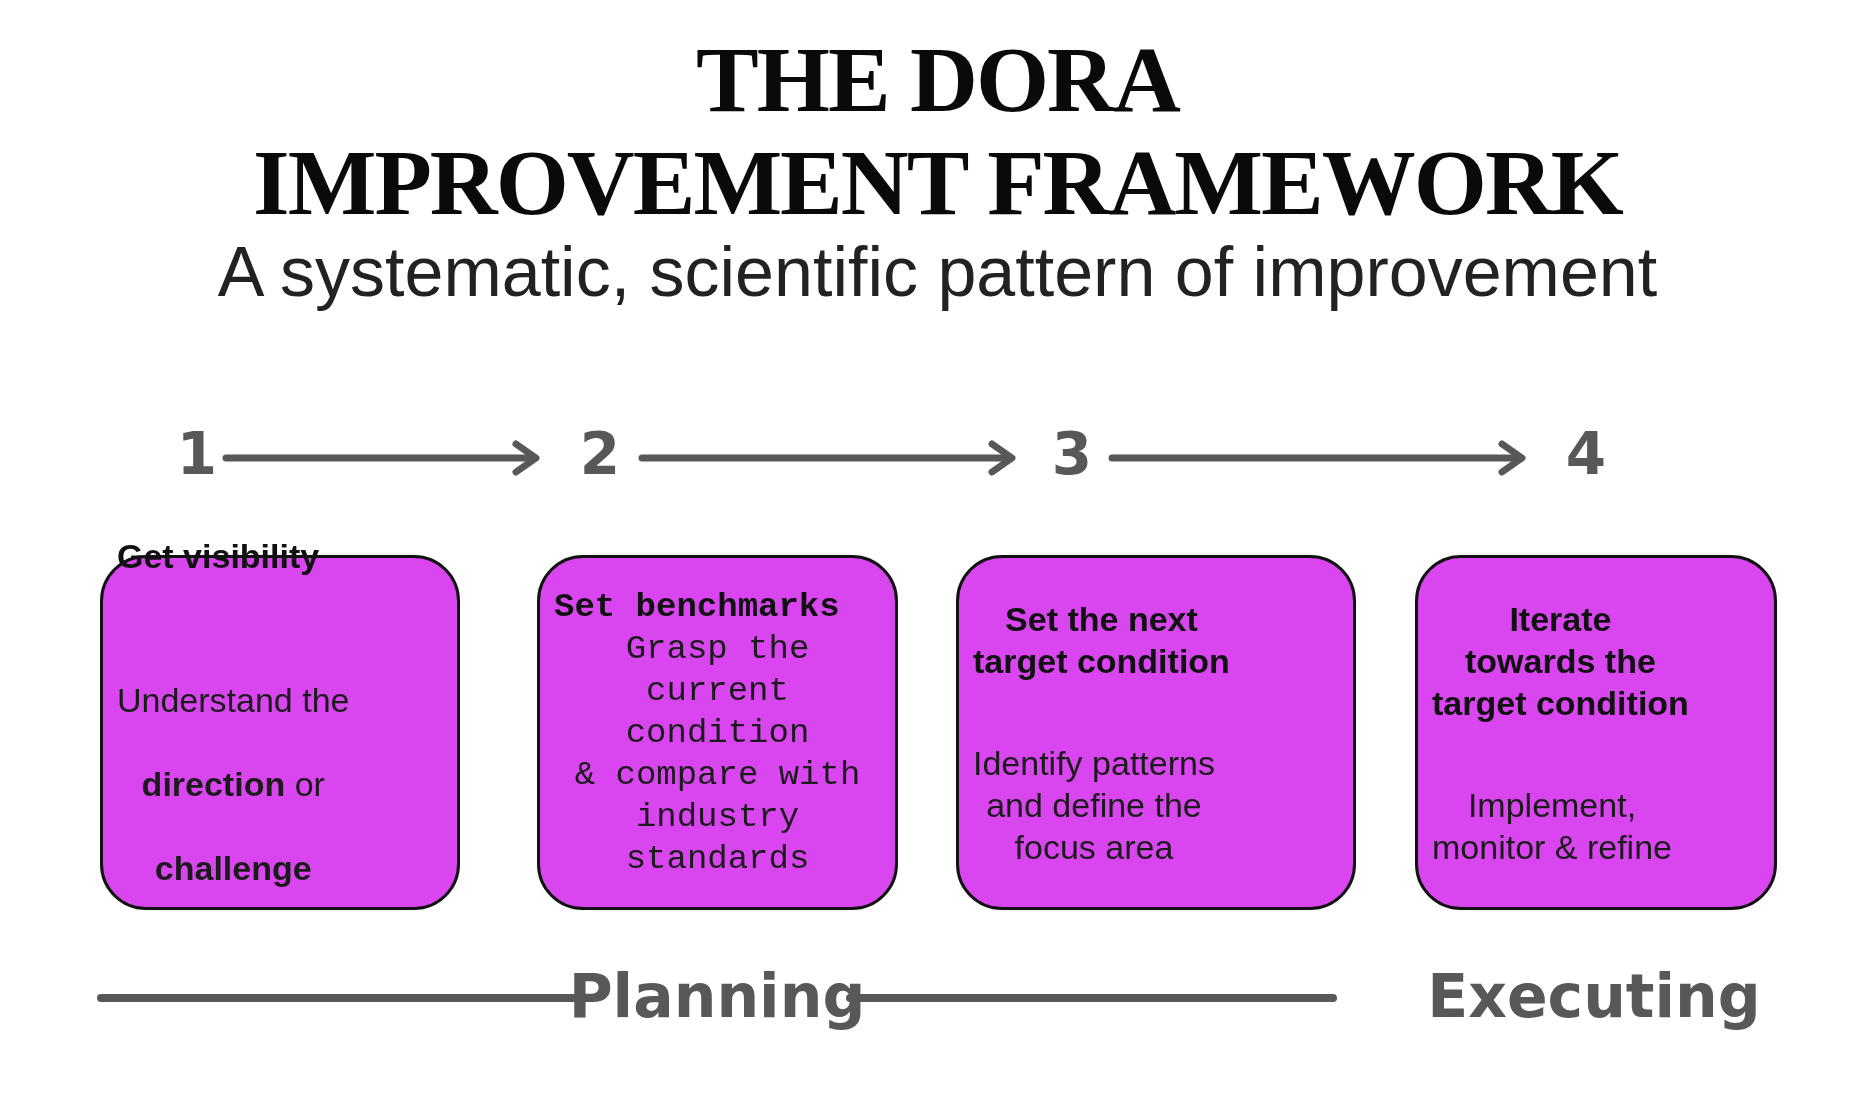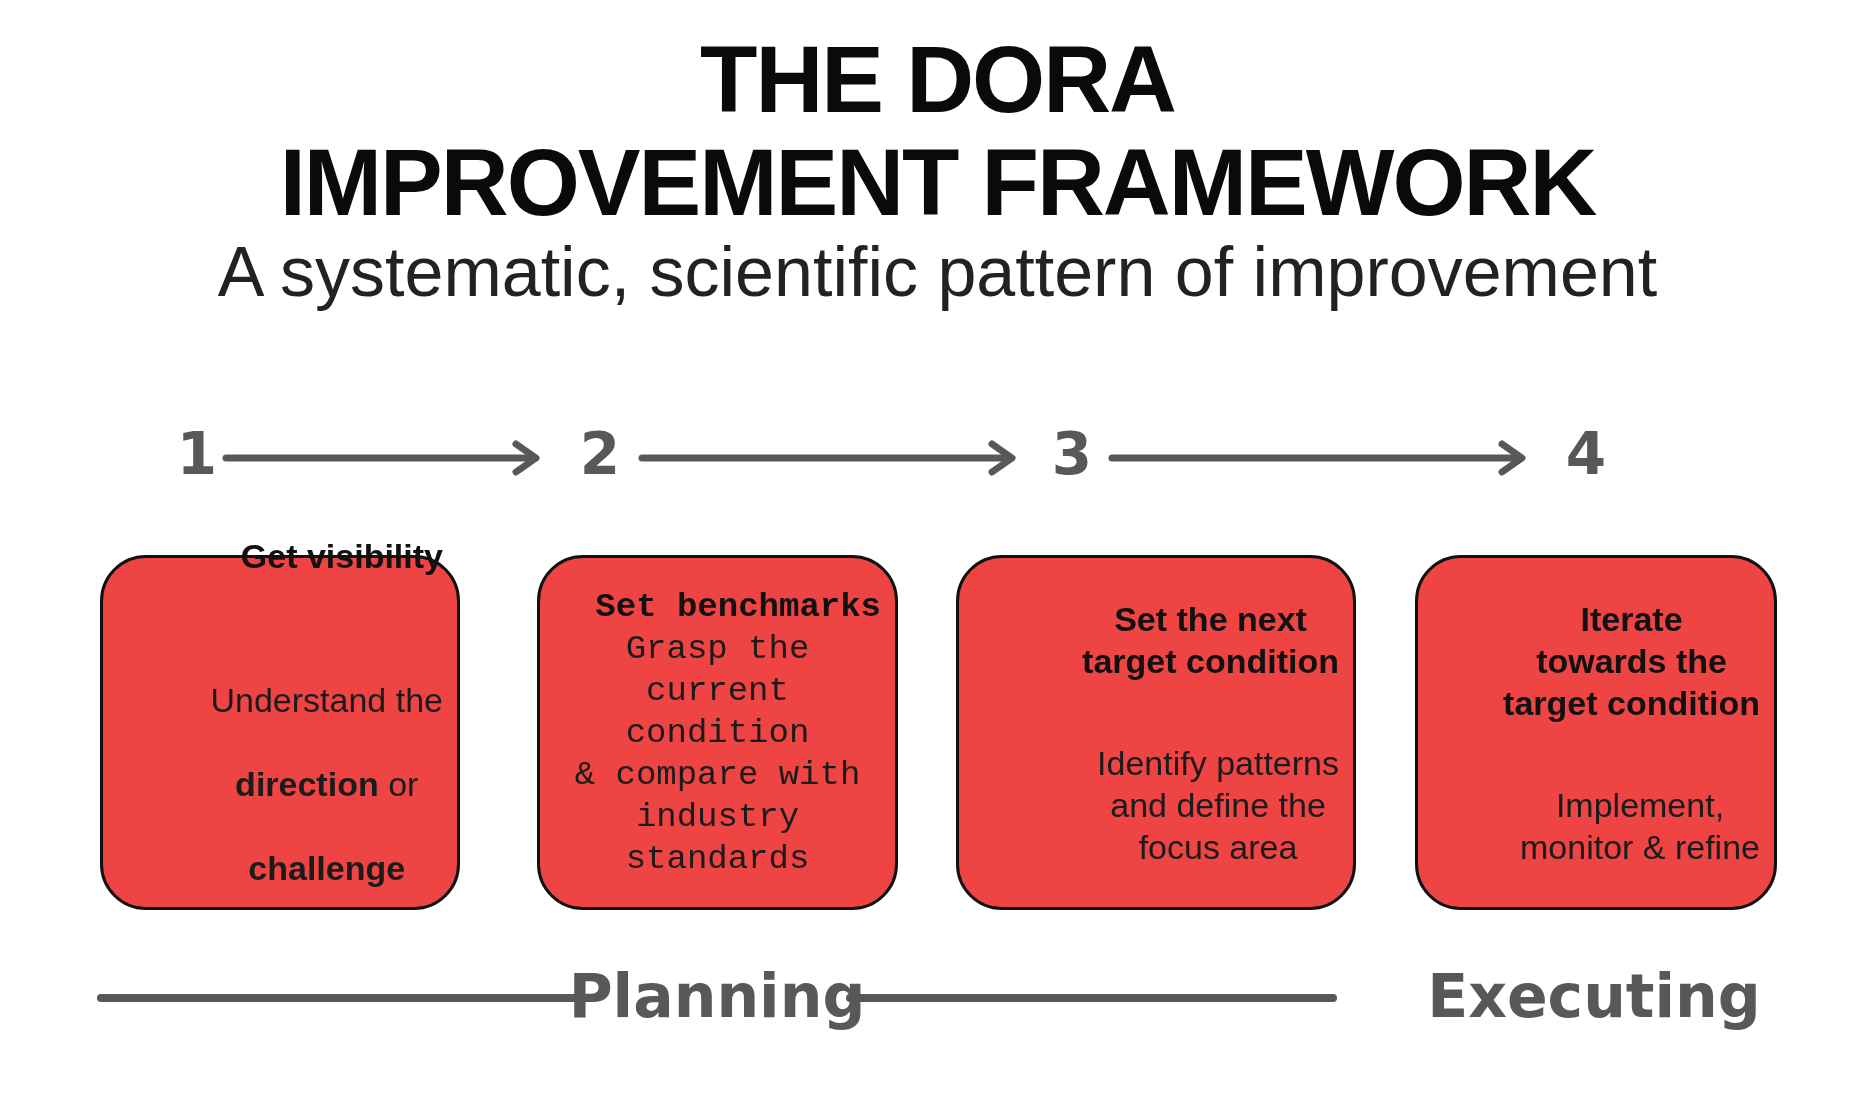--- a/index.html
+++ b/index.html
@@ -13,21 +13,21 @@
     color: #111111;
   }
 
   
   .title {
     position: absolute;
     top: 28px;
     left: 0;
     width: 100%;
     text-align: center;
-    font-family: Liberation Sans, sans-serif;
+    font-family: Liberation Serif, serif;
     font-weight: 800;
     font-size: 94px;
     line-height: 103px;
     letter-spacing: -2px;
     color: #0a0a0a;
   }
 
   
   .subtitle {
     position: absolute;
@@ -64,24 +64,24 @@
   .a3 { left: 1108px; width: 418px; }
 
   
   .box {
     position: absolute;
     top: 555px;
     height: 355px;
     box-sizing: border-box;
     border: 3px solid #111111;
     border-radius: 46px;
-    background: #ef4444;
+    background: #d946ef;
     display: flex;
     flex-direction: column;
-    align-items: flex-end;
+    align-items: flex-start;
     justify-content: center;
     text-align: center;
     padding: 10px 14px;
   }
   .b1 { left: 100px;  width: 360px; }
   .b2 { left: 537px;  width: 361px; font-family: Liberation Mono, monospace; }
   .b3 { left: 956px;  width: 400px; }
   .b4 { left: 1415px; width: 362px; }
 
   .box-title {

